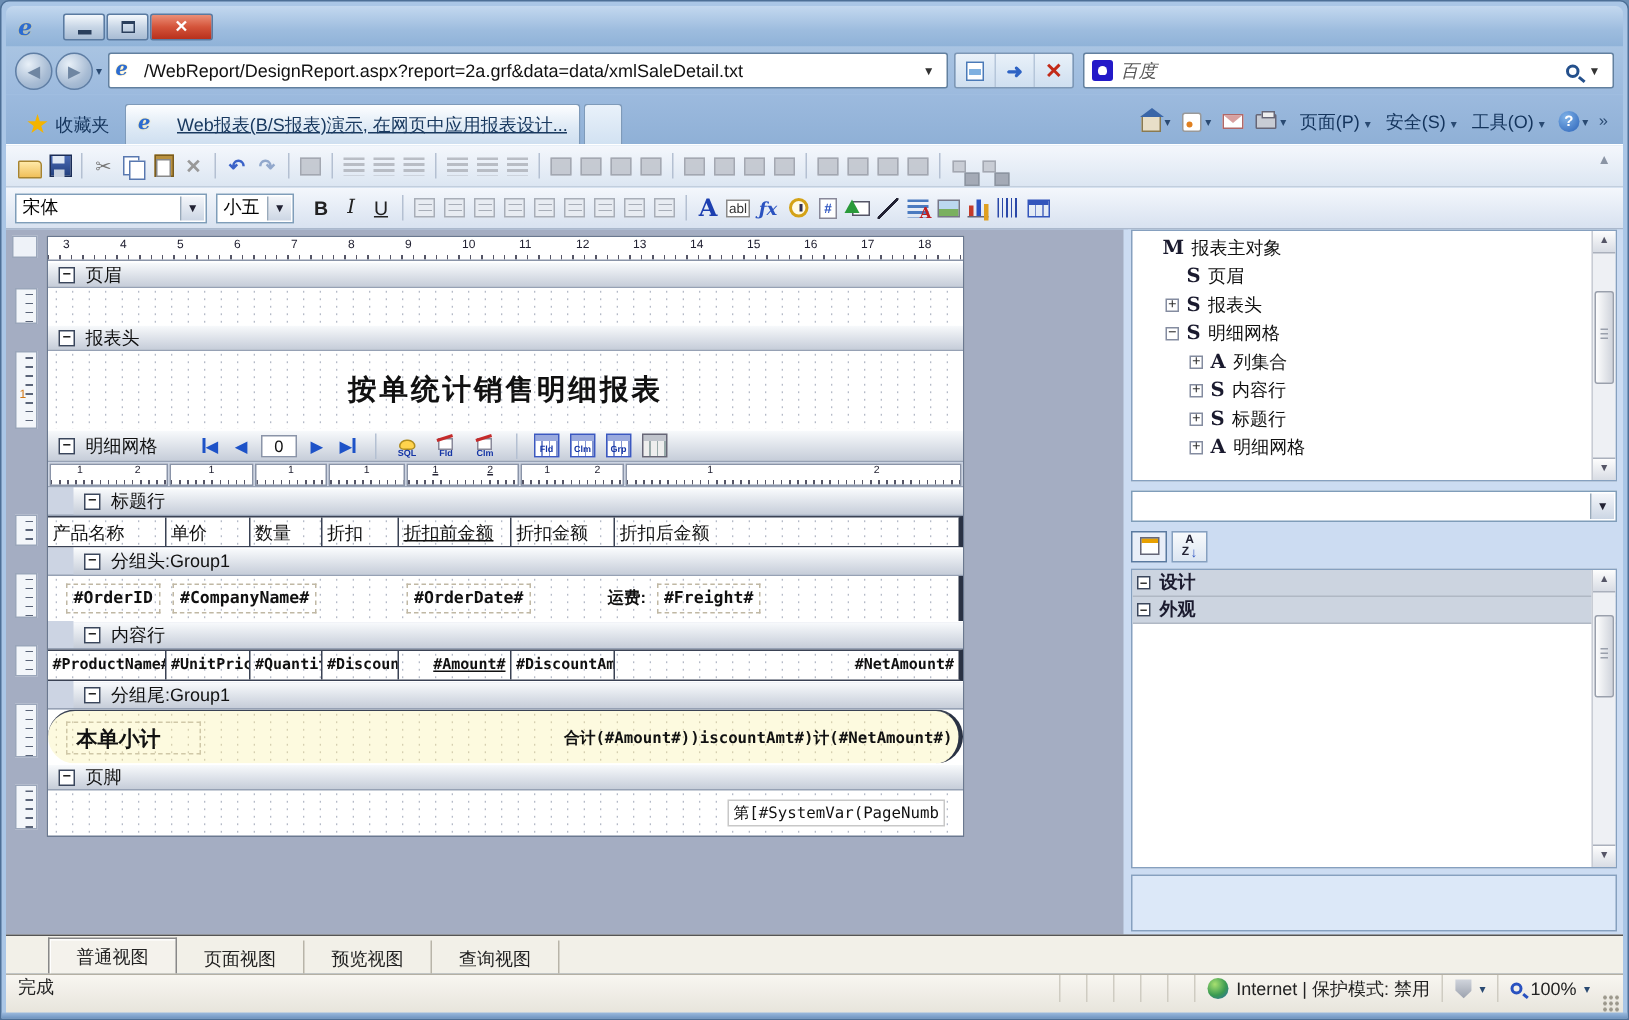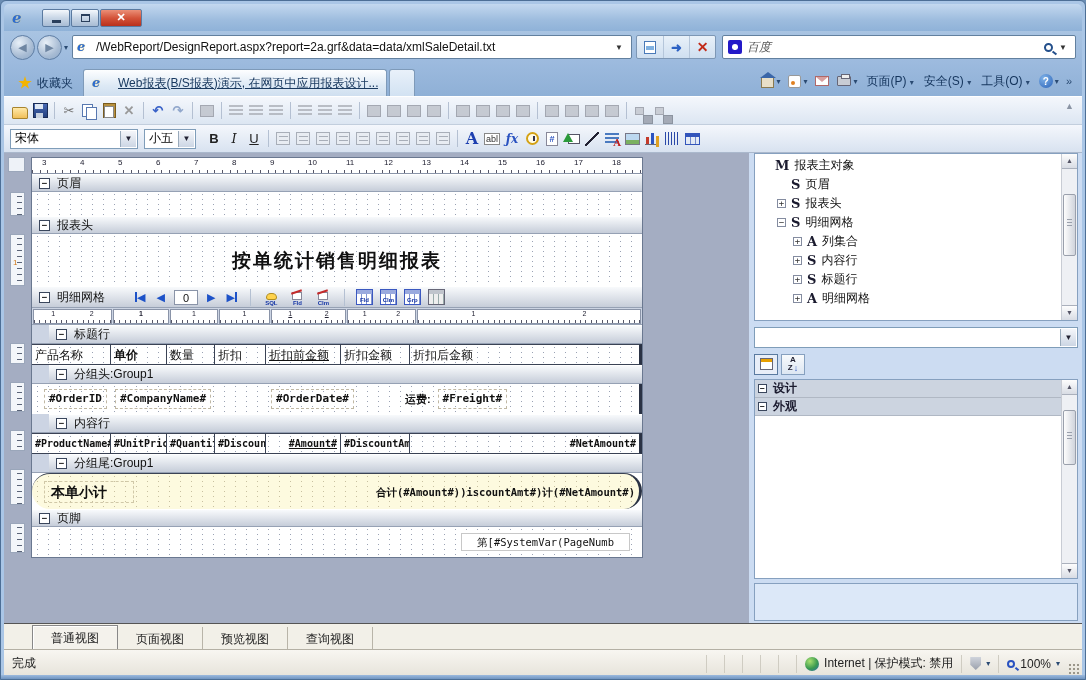--- a/index.html
+++ b/index.html
@@ -136,30 +136,30 @@
   .mini-ic .sheet::after{content:"";position:absolute;left:-2px;top:-2px;width:11px;height:2px;background:#c42a2a;transform:rotate(-18deg);}
   .mini-grid{width:17px;height:16px;border:1px solid #3b58c0;background:linear-gradient(#9aaade 4px,transparent 4px),repeating-linear-gradient(90deg,transparent 0 4px,#8294d0 4px 5px);display:flex;align-items:flex-end;justify-content:center;font:bold 6px/7px "Liberation Sans",sans-serif;color:#1535a5;background-color:#fff;}
   .mini-grid.plain{border-color:#667;background:linear-gradient(#c0c4cc 4px,transparent 4px),repeating-linear-gradient(90deg,transparent 0 4px,#9aa 4px 5px);background-color:#eee;color:transparent;}
   .col-ruler{height:17px;background:#ccd4e3;display:flex;border-bottom:1px solid #96a1b4;padding-left:1px;}
   .rseg{height:15px;margin:1px 1px 0 0;background:#fff;border:1px solid #8a94a8;background-image:repeating-linear-gradient(90deg,#556 0 1px,transparent 1px 5.4px);background-size:100% 3px;background-position:0 bottom;background-repeat:no-repeat;display:flex;justify-content:space-around;font-size:7px;color:#223;line-height:8px;flex:0 0 auto;}
   .grid-row{display:flex;border-bottom:1px solid #3a4254;border-top:1px solid #3a4254;border-right:3px solid #2a3244;height:21px;}
   .gcell{border-right:1px solid #3a4254;font-size:12px;color:#111;padding:2px 3px;white-space:nowrap;overflow:hidden;flex:0 0 auto;}
   .gcell:last-child{border-right:none;flex:1 1 auto;}
   .gcell.mono{font:bold 10px/15px "DejaVu Sans Mono",monospace;}
   .al-left{text-align:left;}.al-right{text-align:right;}.al-center{text-align:center;}
-  .c1{width:79px;}.c2{width:56px;font-weight:bold;}.c3{width:48px;}.c4{width:51px;}.c5{width:75px;text-decoration:underline;}.c6{width:69px;}
+  .c1{width:79px;}.c2{width:56px;}.c3{width:48px;}.c4{width:51px;}.c5{width:75px;text-decoration:underline;}.c6{width:69px;}
   .group-row{height:30px;border-right:3px solid #2a3244;display:flex;align-items:center;padding-left:10px;}
   .gfield{font:bold 11px/14px "DejaVu Sans Mono",monospace;color:#111;border:1px dashed #c0b8a4;padding:2px 4px;white-space:nowrap;flex:0 0 auto;}
   .gfield.cjk{font-family:"Liberation Sans",sans-serif;border-color:transparent;}
   .gf1{margin-left:2px;}.gf2{margin-left:8px;}.gf3{margin-left:60px;}.gf4{margin-left:46px;}.gf5{margin-left:2px;}
   .gfooter{height:36px;background:#fdfadf;border-right:3px solid #2a3244;border-top:1px solid #3a4254;display:flex;align-items:center;padding:0 4px 0 12px;background-image:radial-gradient(#c8c0a0 0.8px,transparent 0.9px);background-size:11px 5px;border-radius:18px;}
   .gfoot-label{font:bold 14px/1 "Liberation Sans",sans-serif;color:#111;border:1px dashed #d0c8a8;padding:3px 26px 3px 6px;}
   .gfoot-expr{margin-left:auto;font:bold 10.5px/14px "DejaVu Sans Mono",monospace;color:#111;white-space:nowrap;}
   .pfooter{height:30px;display:flex;align-items:center;justify-content:flex-end;padding-right:12px;}
-  .pfoot-box{font:10.5px/14px "DejaVu Sans Mono",monospace;color:#111;border:1px solid #c8c8c8;background:#fff;padding:1px 15px;white-space:nowrap;text-align:right;}
+  .pfoot-box{font:10.5px/14px "DejaVu Sans Mono",monospace;color:#111;border:1px solid #c8c8c8;background:#fff;padding:1px 3px;white-space:nowrap;text-align:right;}
 
   
   .rpanel{position:absolute;left:748px;right:0;top:0;height:470px;background:#ccdcf2;}
   .tree-box{position:absolute;left:2px;right:4px;top:0;height:168px;background:#fff;border:1px solid #86a0bf;overflow:hidden;}
   .tree-row{height:19px;display:flex;align-items:center;gap:5px;font-size:12px;color:#111;white-space:nowrap;}
   .toggle{width:9px;height:9px;border:1px solid #848ca0;background:#fff;font:9px/7px "DejaVu Sans Mono",monospace;text-align:center;color:#333;flex:0 0 auto;}
   .tspace{width:9px;flex:0 0 auto;}
   .tletter{font:bold 13px/13px "DejaVu Serif",serif;color:#1a1a2e;flex:0 0 auto;}
   .sbar{position:absolute;right:0;top:0;bottom:0;width:16px;background:#eef0f4;border-left:1px solid #c8ccd4;}
   .sbtn{height:15px;background:linear-gradient(#fdfdfd,#d8dce4);border-bottom:1px solid #aab0bc;font-size:7px;color:#556;text-align:center;line-height:14px;}
@@ -175,21 +175,21 @@
   .az-ic .arr{color:#2a52c0;font-size:9px;line-height:6px;}
   .prop-grid{position:absolute;left:2px;right:4px;top:226px;height:200px;background:#fff;border:1px solid #86a0bf;overflow:hidden;font-size:12px;}
   .pcat{height:18px;display:flex;align-items:center;gap:6px;background:#ccd4e0;border-bottom:1px solid #b0b8c4;font-weight:bold;color:#1a1a2e;padding-left:3px;}
   .pcat .colbox{width:9px;height:9px;font-size:8px;line-height:7px;}
   .desc-box{position:absolute;left:2px;right:4px;top:430px;height:38px;background:#dce8f8;border:1px solid #86a0bf;}
 
   
   .view-tabs{position:absolute;left:3px;right:3px;top:622px;height:26px;background:#f2f0e8;border-top:1px solid #555;display:flex;align-items:flex-end;padding-left:28px;}
   .vtab{height:22px;padding:4px 18px 0;font-size:12px;color:#222;border-right:1px solid #b8b4a8;position:relative;}
   .vtab.active{background:#f4f2ec;border:1px solid #888;border-bottom:none;height:24px;box-shadow:inset 1px 1px 0 #fff;}
-  .statusbar{position:absolute;left:3px;right:3px;top:648px;height:28px;background:linear-gradient(#f8f6f1,#e6e3da);border-top:1px solid #b4b0a4;display:flex;align-items:center;font-size:12px;color:#222;}
+  .statusbar{position:absolute;left:3px;right:3px;top:648px;height:28px;background:linear-gradient(#f8f6f1,#e6e3da);border-top:1px solid #b4b0a4;display:flex;align-items:flex-start;font-size:12px;color:#222;}
   .st-left{padding-left:8px;flex:1;}
   .st-cell{height:18px;border-left:1px solid #cfccc2;display:flex;align-items:center;padding:0 8px;gap:5px;}
   .st-cell.empty{width:18px;padding:0;}
   .globe{width:14px;height:14px;border-radius:50%;background:radial-gradient(circle at 35% 30%,#a8e070,#3a9a50 55%,#2a6ab0);flex:0 0 auto;}
   .shield{width:11px;height:13px;background:linear-gradient(#d0d4dc,#9aa0ac);clip-path:polygon(0 0,100% 0,100% 60%,50% 100%,0 60%);}
   .zoom-mag{width:8px;height:8px;border:2px solid #2a52c0;border-radius:50%;position:relative;}
   .zoom-mag::after{content:"";position:absolute;left:6px;top:6px;width:4px;height:2px;background:#2a52c0;transform:rotate(40deg);}
   .grip{width:12px;height:12px;margin:0 2px 2px 0;align-self:flex-end;background:radial-gradient(#9a968a 1px,transparent 1.5px);background-size:4px 4px;}
   .bottom-frame{position:absolute;left:0;right:0;bottom:0;height:4px;background:linear-gradient(#9cbade,#6f94c0);}
 </style>

